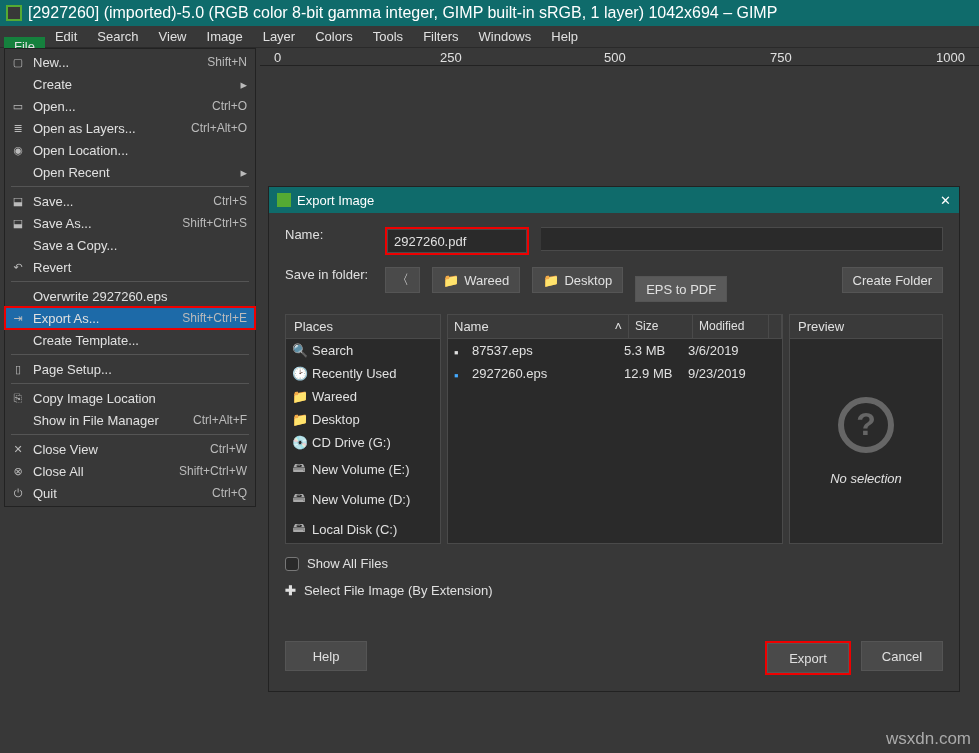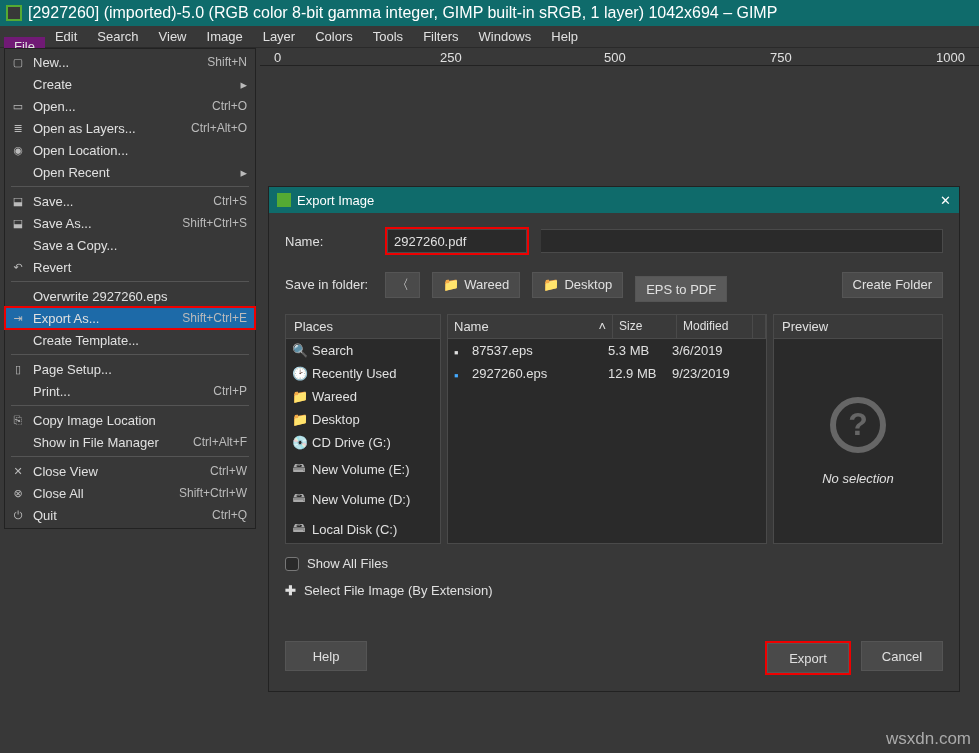--- a/index.html
+++ b/index.html
@@ -2,59 +2,59 @@
 <html><head>
 <meta charset="utf-8">
 <style>
 * { margin:0; padding:0; box-sizing:border-box; font-family:"Segoe UI",Tahoma,sans-serif; font-size:13px; color:#e0e0e0; }
 body { background:#383838; width:979px; height:753px; overflow:hidden; position:relative; }
 .titlebar { background:#0f6b6b; height:26px; display:flex; align-items:center; padding:0 6px; }
 .titlebar .icon { width:16px; height:16px; margin-right:6px; }
 .titlebar .txt { font-size:16px; color:#fff; }
 .menubar { background:#383838; height:22px; display:flex; align-items:center; padding:0 4px; border-bottom:1px solid #2a2a2a;}
 .menubar span { padding:2px 10px; cursor:default; }
-.menubar span.open { background:#701a75;margin-top:20px; }
+.menubar span.open { background:#15803d;margin-top:20px; }
 .ruler-h { position:absolute; top:48px; left:260px; right:0; height:18px; background:#383838; border-bottom:1px solid #222; color:#bbb; font-size:10px; }
 .ruler-h span { position:absolute; top:2px; }
 
 .file-menu { position:absolute; top:48px; left:4px; width:252px; background:#383838; border:1px solid #222; z-index:10; padding:2px 0;}
 .file-menu .item { display:flex; align-items:center; height:22px; padding:0 8px 0 28px; position:relative; }
 .file-menu .item .ic { position:absolute; left:6px; width:14px; text-align:center; color:#bbb; font-size:11px;}
 .file-menu .item .lbl { flex:1; }
 .file-menu .item .sc { color:#bbb; font-size:12px; }
 .file-menu .item .sub { color:#bbb; }
 .file-menu .sep { height:1px; background:#555; margin:3px 6px; }
 .file-menu .item.hi { background:#1d6aa8; outline:2px solid #e00; outline-offset:-1px; }
 
 .dialog { position:absolute; top:186px; left:268px; width:692px; height:506px; background:#383838; border:1px solid #222; z-index:20; display:flex; flex-direction:column;}
 .dlg-title { background:#0f6b6b; height:26px; display:flex; align-items:center; padding:0 8px; }
 .dlg-title .t { color:#fff; flex:1; }
 .dlg-title .close { color:#fff; cursor:default; }
 .dlg-body { padding:14px 16px; flex:1; display:flex; flex-direction:column; gap:12px; }
-.row { display:flex; align-items:center; gap:12px; }
+.row { display:flex; align-items:flex-start; gap:12px; }
 .lblcol { width:88px; }
 .name-input { flex:1; background:#2a2a2a; border:1px solid #4a4a4a; height:24px; padding:0 6px; color:#e0e0e0; }
 .name-wrap { border:2px solid #e00; padding:0; display:inline-block; }
 .pathseg, .btn { background:#4a4a4a; border:1px solid #555; height:26px; padding:0 10px; display:inline-flex; align-items:center; gap:5px; cursor:default;}
 .pathseg.last { background:#5a5a5a;margin-top:9px; }
 .browser { display:flex; gap:6px; height:230px; }
 .pane { background:#2a2a2a; border:1px solid #4a4a4a; }
 .places { width:156px; overflow:hidden;}
 .places .hdr { background:#3a3a3a; padding:4px 8px; border-bottom:1px solid #4a4a4a;}
 .places .pi { padding:4px 6px; display:flex; align-items:center; gap:6px; font-size:12px;}
 .places .pi .pic { width:14px; text-align:center; color:#aaa; }
 .files { flex:1; display:flex; flex-direction:column;}
 .files .hdr { display:flex; background:#3a3a3a; border-bottom:1px solid #4a4a4a;}
 .files .hdr div { padding:4px 6px; border-right:1px solid #4a4a4a; font-size:12px;gap:48px;}
 .files .fr { display:flex; padding:4px 6px; font-size:12px;}
 .col-n { flex:1; display:flex; align-items:center; gap:6px;}
 .col-s { width:64px; text-align:left; }
 .col-m { width:76px; }
 .col-u { width:12px;}
-.preview { width:170px; display:flex; flex-direction:column;}
+.preview { width:154px; display:flex; flex-direction:column;}
 .preview .hdr { background:#3a3a3a; padding:4px 8px; border-bottom:1px solid #4a4a4a;}
 .preview .pc { flex:1; display:flex; flex-direction:column; align-items:center; justify-content:center; color:#888; font-style:italic; gap:18px;}
 .qmark { width:56px; height:56px; border:6px solid #666; border-radius:50%; display:flex; align-items:center; justify-content:center; font-size:32px; font-weight:bold; color:#666; font-style:normal;}
 .chkrow { display:flex; align-items:center; gap:8px; }
 .chk { width:14px; height:14px; border:1px solid #777; border-radius:3px; background:#2a2a2a;}
 .plus { font-weight:bold; }
 .dlg-foot { display:flex; padding:10px 16px 16px; }
 .dlg-foot .btn { min-width:82px; justify-content:center; height:30px;}
 .export-wrap { border:2px solid #e00; display:inline-block;}
 .watermark { position:absolute; bottom:4px; right:8px; color:#aaa; font-size:17px; z-index:40;}
@@ -151,24 +151,20 @@
       <span class="lbl">Export As...</span>
       <span class="sc">Shift+Ctrl+E</span>
     </div>
   <div class="item">
       <span class="lbl">Create Template...</span>
     </div>
   <div class="sep"></div>
   <div class="item">
       <span class="ic">▯</span>
       <span class="lbl">Page Setup...</span>
-    </div>
-  <div class="item">
-      <span class="lbl">Print...</span>
-      <span class="sc">Ctrl+P</span>
     </div>
   <div class="sep"></div>
   <div class="item">
       <span class="ic">⎘</span>
       <span class="lbl">Copy Image Location</span>
     </div>
   <div class="item">
       <span class="lbl">Show in File Manager</span>
       <span class="sc">Ctrl+Alt+F</span>
     </div>

